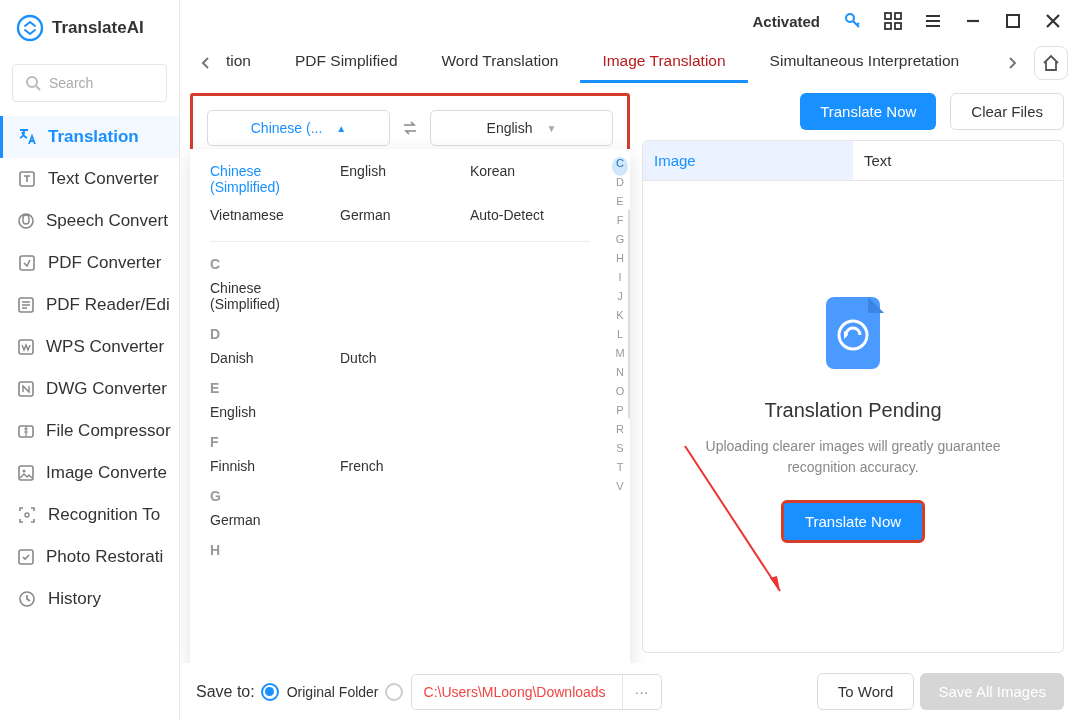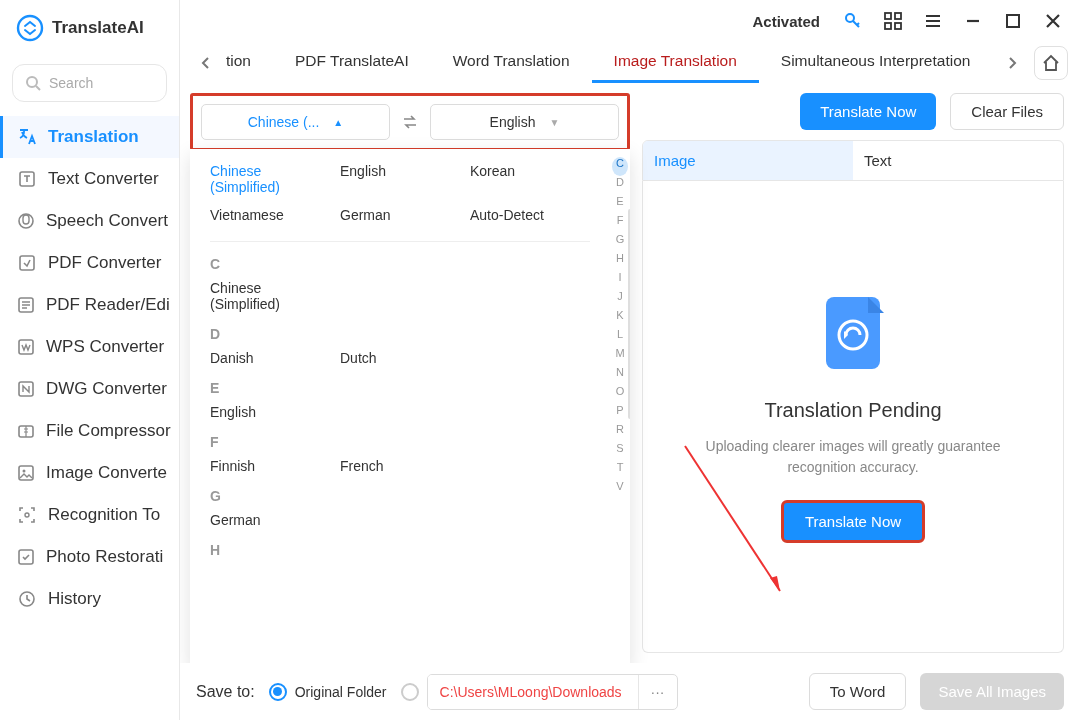--- a/index.html
+++ b/index.html
@@ -1,40 +1,40 @@
 <!DOCTYPE html>
 <html><head>
 <meta charset="utf-8">
 <style>
 *{box-sizing:border-box;margin:0;padding:0;font-family:-apple-system,BlinkMacSystemFont,'Segoe UI',Arial,sans-serif}
 body{width:1080px;height:720px;overflow:hidden;background:#fff;font-size:14px;color:#333}
 .app{display:flex;width:100%;height:100%}
 .sidebar{width:180px;border-right:1px solid #e8e8e8;display:flex;flex-direction:column;overflow:hidden}
 .logo-row{display:flex;align-items:center;gap:8px;padding:14px 16px;font-size:17px;font-weight:700;color:#333}
 .logo-row svg{flex:none}
-.search-box{margin:8px 12px 14px;display:flex;align-items:center;gap:8px;padding:10px 12px;border:1px solid #e6e6e6;border-radius:12px;color:#aaa}
+.search-box{margin:8px 12px 14px;display:flex;align-items:center;gap:8px;padding:10px 12px;border:1px solid #e6e6e6;border-radius:4px;color:#aaa}
 .side-item{display:flex;align-items:center;gap:10px;padding:10px 16px;cursor:pointer;font-size:17px;white-space:nowrap}
 .side-item.active{color:#1890ff;font-weight:600;border-left:3px solid #1890ff;background:#f4f8ff;padding-left:13px}
 .side-icon{width:22px;height:22px;display:flex;align-items:center;justify-content:center;color:#888}
 .side-item.active .side-icon{color:#1890ff}
 .sidebar-scroll{flex:1;overflow:hidden}
 .main{flex:1;display:flex;flex-direction:column}
 .titlebar{display:flex;align-items:center;justify-content:flex-end;padding:10px 16px 6px;gap:18px}
 .titlebar .activated{font-weight:700;font-size:15px;margin-right:4px}
 .title-icon{width:22px;height:22px;display:flex;align-items:center;justify-content:center;cursor:pointer}
 .tabs-row{display:flex;align-items:center;padding:4px 12px 0;position:relative}
 .tabs-row .chev{width:28px;height:28px;display:flex;align-items:center;justify-content:center;cursor:pointer;color:#777}
 .tabs{flex:1;display:flex;overflow:hidden;gap:0}
 .tab{padding:10px 22px;cursor:pointer;font-size:15.5px;color:#333;white-space:nowrap}
 .tab.trunc{padding-left:6px}
 .tab.active{color:#b91c1c;border-bottom:3px solid #1890ff;font-weight:400}
 .home-btn{width:34px;height:34px;display:flex;align-items:center;justify-content:center;border:1px solid #e0e0e0;border-radius:8px;cursor:pointer;margin-left:8px}
 .work{flex:1;display:flex;gap:12px;padding:10px 16px 10px 10px;overflow:hidden}
 .left-panel{flex:0 0 440px;display:flex;flex-direction:column;position:relative}
-.lang-row{display:flex;align-items:center;gap:6px;border:3px solid #d53c2a;border-radius:3px;padding:8px;background:#fff;position:relative;z-index:2}
+.lang-row{display:flex;align-items:center;gap:6px;border:3px solid #d53c2a;border-radius:3px;padding:14px;background:#fff;position:relative;z-index:2}
 .lang-sel{flex:1;display:flex;align-items:center;justify-content:center;gap:14px;border:1px solid #dcdcdc;border-radius:5px;padding:9px 10px;cursor:pointer;background:#fff}
 .lang-sel.src{color:#1890ff}
 .swap{width:28px;display:flex;align-items:center;justify-content:center;color:#888}
 .caret{font-size:10px}
 .dropdown{position:absolute;top:56px;left:0;right:0;background:#fff;box-shadow:0 6px 20px rgba(0,0,0,0.12);border-radius:0 0 6px 6px;z-index:3;height:520px;overflow:hidden;display:flex}
 .dd-body{flex:1;padding:14px 20px;overflow:hidden}
 .dd-pop{display:grid;grid-template-columns:1fr 1fr 1fr;gap:12px 10px;margin-bottom:18px}
 .dd-pop span{cursor:pointer}
 .dd-pop .sel{color:#1890ff}
 .dd-group{margin-top:14px}
@@ -56,21 +56,21 @@
 .btn-outline{background:#fff;border:1px solid #dcdcdc;color:#333}
 .preview-tabs{display:flex;border:1px solid #e6e6e6;border-radius:6px 6px 0 0;overflow:hidden}
 .ptab{flex:1;text-align:left;padding:11px;cursor:pointer;font-size:15px}
 .ptab.active{background:#eaf3ff;color:#1890ff}
 .preview-body{flex:1;border:1px solid #e6e6e6;border-top:none;border-radius:0 0 6px 6px;display:flex;flex-direction:column;align-items:center;justify-content:center;padding:30px;position:relative}
 .doc-icon{width:70px;height:80px;margin-bottom:26px}
 .pending{font-size:20px;font-weight:400;margin-bottom:14px}
 .hint{color:#888;text-align:center;line-height:1.5;margin-bottom:24px}
 .tn-btn{background:#1890ff;color:#fff;padding:11px 22px;border-radius:4px;font-size:15px;border:none;cursor:pointer;outline:3px solid #d53c2a;outline-offset:-1px}
 .arrow{position:absolute;left:32px;top:255px;pointer-events:none}
-.save-row{display:flex;align-items:center;gap:14px;padding:10px 16px}
+.save-row{display:flex;align-items:center;gap:6px;padding:10px 16px}
 .save-to{font-size:16px;font-weight:500}
 .radio-row{display:flex;align-items:center;gap:8px}
 .radio{width:18px;height:18px;border:2px solid #ccc;border-radius:50%;display:flex;align-items:center;justify-content:center}
 .radio.on{border-color:#1890ff}
 .radio.on::after{content:'';width:9px;height:9px;background:#1890ff;border-radius:50%}
 .path-box{display:flex;align-items:center;border:1px solid #dcdcdc;border-radius:5px;overflow:hidden}
 .path-box input{border:none;padding:9px 12px;width:210px;color:#ef4444;font-size:14px;outline:none}
 .path-more{padding:9px 12px;border-left:1px solid #e6e6e6;cursor:pointer;color:#888}
 .save-row .spacer{flex:1}
 .btn-disabled{background:#d6d6d6;color:#fff;padding:10px 18px;border-radius:6px;font-size:15px;border:none}
@@ -246,21 +246,21 @@
     </div>
 
     <div class="tabs-row">
       <div class="chev">
           <svg width="14" height="14" viewBox="0 0 14 14">
             <path d="M9 2L4 7l5 5" fill="none" stroke="#777" stroke-width="2"></path>
           </svg>
         </div>
       <div class="tabs">
         <div class="tab trunc">tion</div>
-        <div class="tab">PDF TranslateAI</div>
+        <div class="tab">PDF Simplified</div>
         <div class="tab">Word Translation</div>
         <div class="tab active">Image Translation</div>
         <div class="tab">Simultaneous Interpretation</div>
       </div>
       <div class="chev">
           <svg width="14" height="14" viewBox="0 0 14 14">
             <path d="M5 2l5 5-5 5" fill="none" stroke="#777" stroke-width="2"></path>
           </svg>
         </div>
       <div class="home-btn">

